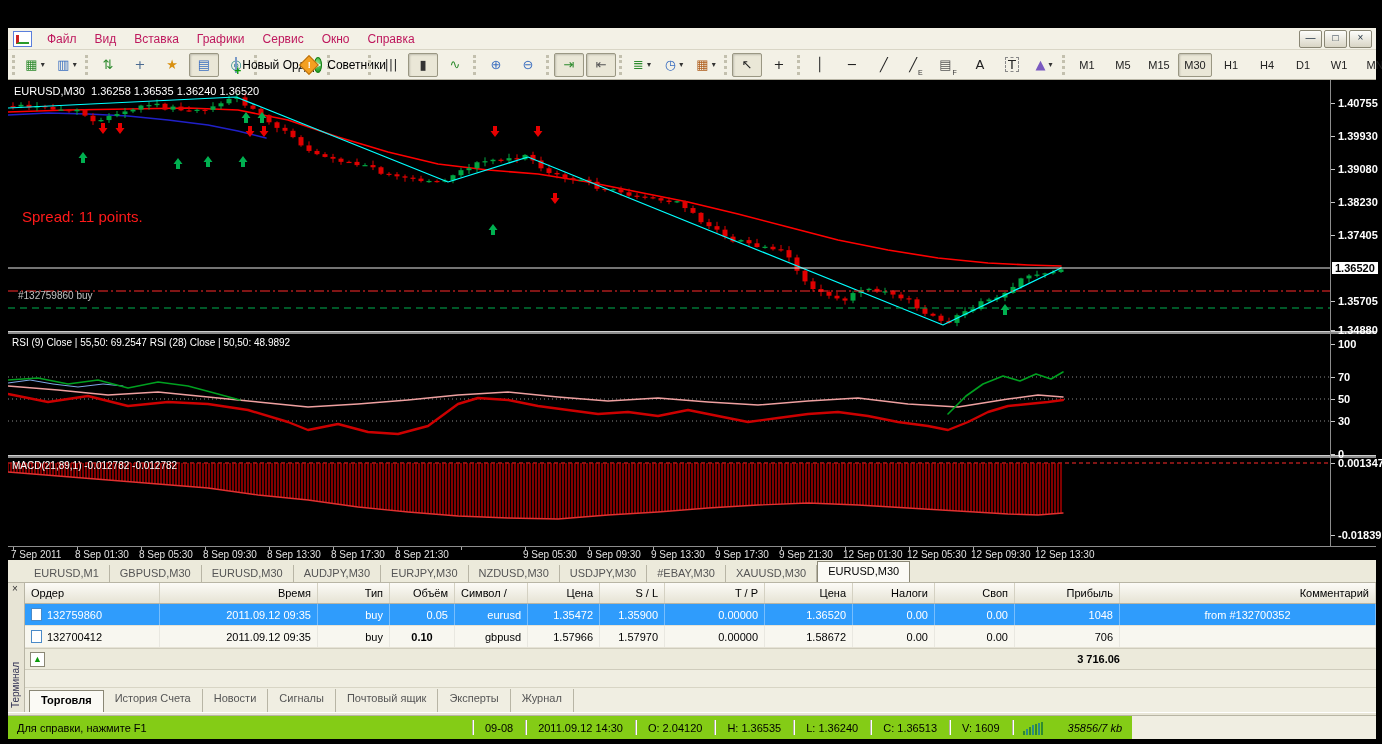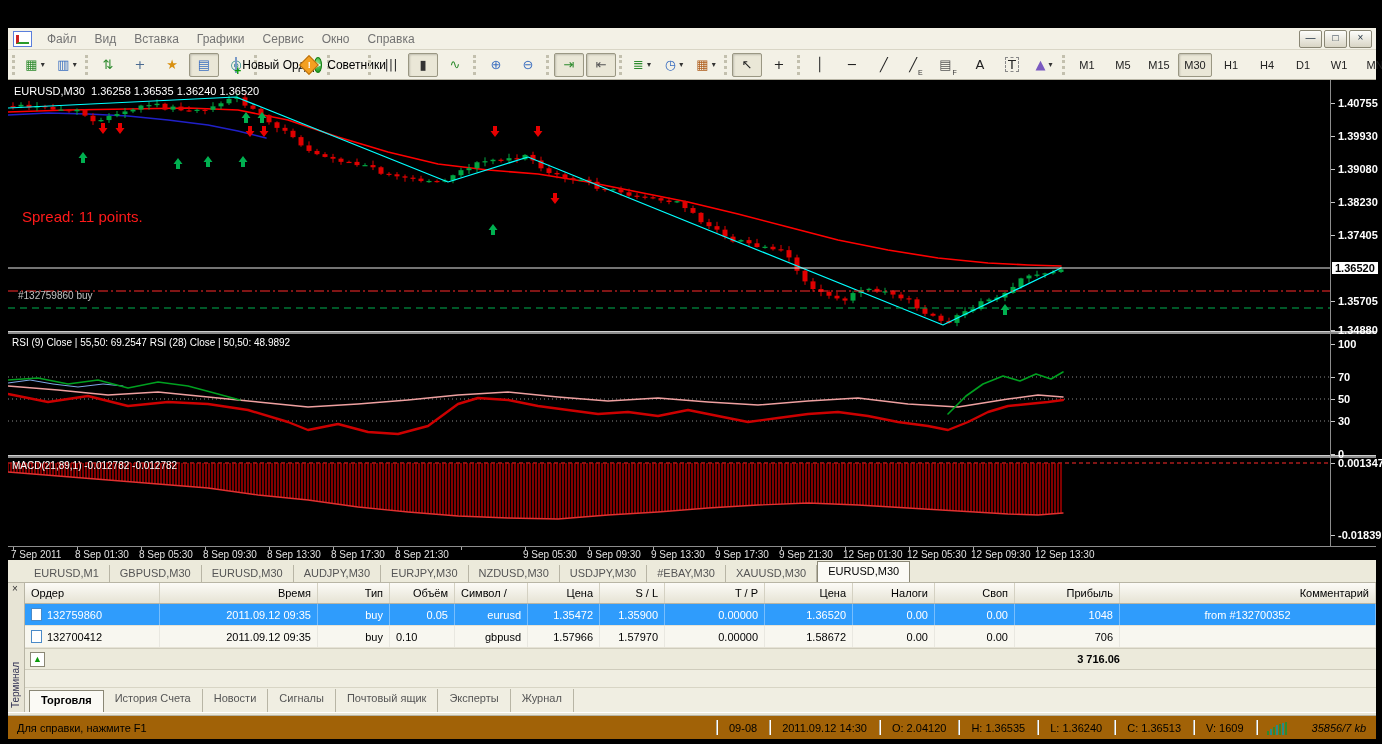--- a/index.html
+++ b/index.html
@@ -6,21 +6,21 @@
   #screen{position:relative;width:1382px;height:744px;background:#000;overflow:hidden;
           font-family:"Liberation Sans",sans-serif;-webkit-font-smoothing:antialiased;}
   #win{position:absolute;left:8px;top:28px;width:1368px;height:711px;background:#f0eee2;}
 
   
   .menubar{position:absolute;left:0;top:0;width:100%;height:22px;background:#f3f1e6;
            border-bottom:1px solid #d9d6c6;display:flex;align-items:center;box-sizing:border-box;}
   .app-icon{width:17px;height:14px;margin:0 6px 0 5px;background:#fff;border:1px solid #5a7edc;position:relative;}
   .app-icon::after{content:"";position:absolute;left:2px;top:3px;width:10px;height:7px;
            border-bottom:2px solid #2a9a2a;border-left:3px solid #cc2222;}
-  .menu-item{padding:3px 9px;font-size:12px;color:#737373;cursor:default;}
+  .menu-item{padding:3px 9px;font-size:12px;color:#be185d;cursor:default;}
   .win-btns{margin-left:auto;display:flex;gap:2px;margin-right:4px;}
   .win-btn{width:21px;height:16px;font-size:10px;line-height:14px;text-align:center;color:#234;
            background:linear-gradient(#fdfdfb,#d9d5c5);border:1px solid #8a8775;border-radius:2px;}
 
   
   .toolbar{position:absolute;left:0;top:22px;width:100%;height:30px;background:#f3f1e6;
            border-bottom:1px solid #b8b5a5;display:flex;align-items:center;padding:0 2px;box-sizing:border-box;}
   .grip{width:0;height:20px;border-left:3px dotted #c3c0ae;margin:0 4px 0 2px;}
   .tbtn{height:22px;min-width:22px;display:flex;align-items:center;justify-content:center;
         padding:0 3px;margin:0 1px;border:1px solid transparent;border-radius:2px;cursor:default;}
@@ -90,21 +90,21 @@
            line-height:12px;text-align:center;margin-right:7px;font-weight:bold;}
   .balance-profit{position:absolute;left:1015px;width:80px;text-align:right;font-weight:bold;}
   #bottom-tabs{position:absolute;left:17px;right:0;bottom:0;height:23px;display:flex;align-items:flex-start;
                padding-top:1px;border-top:1px solid #d8d5c5;}
   .btab{font-size:11px;color:#555;padding:3px 11px 12px 11px;height:18px;border-right:1px solid #b8b5a5;white-space:nowrap;}
   .btab.active{background:#fbfaf5;border:1px solid #8a8775;color:#000;font-weight:bold;margin-left:4px;margin-top:1px;}
 
   
   #gutter{position:absolute;left:0;top:684px;width:1368px;height:4px;background:#e9e6d7;
           border-top:1px solid #fff;border-bottom:1px solid #b8b5a5;box-sizing:border-box;}
-  #status{position:absolute;left:0;top:688px;width:1368px;height:23px;background:#a16207;
+  #status{position:absolute;left:0;top:688px;width:1124px;height:23px;background:#84cc16;
           display:flex;align-items:center;font-size:11px;color:#000;box-sizing:border-box;}
   #status .help{flex:1;padding-left:9px;}
   .sb-sep{width:1px;height:15px;background:#b5b2a2;box-shadow:1px 0 0 #fff;flex:0 0 auto;}
   .sb-field{padding:0 12px;white-space:nowrap;flex:0 0 auto;text-align:center;}
   .sb-traffic{display:flex;align-items:center;gap:19px;padding:0 10px;flex:0 0 auto;font-style:italic;}
 </style>
 </head>
 <body>
 
 <div id="screen">
@@ -1054,21 +1054,21 @@
               <span class="td" style="text-align: right; width: 105px;">1048</span>
               <span class="td" style="text-align: center; flex: 1 1 0%;">from #132700352</span>
             </div>
             <div class="trow">
               <span class="td first" style="text-align: left; width: 135px;">
                 <span class="doc-ico2"></span>
                 <span>132700412</span>
               </span>
               <span class="td" style="text-align: right; width: 158px;">2011.09.12 09:35</span>
               <span class="td" style="text-align: right; width: 72px;">buy</span>
-              <span class="td" style="text-align: left; width: 65px;">0.10</span>
+              <span class="td" style="text-align: center; width: 65px; font-weight: bold;">0.10</span>
               <span class="td" style="text-align: right; width: 73px;">gbpusd</span>
               <span class="td" style="text-align: right; width: 72px;">1.57966</span>
               <span class="td" style="text-align: right; width: 65px;">1.57970</span>
               <span class="td" style="text-align: right; width: 100px;">0.00000</span>
               <span class="td" style="text-align: right; width: 88px;">1.58672</span>
               <span class="td" style="text-align: right; width: 82px;">0.00</span>
               <span class="td" style="text-align: right; width: 80px;">0.00</span>
               <span class="td" style="text-align: right; width: 105px;">706</span>
               <span class="td" style="text-align: right; flex: 1 1 0%;"></span>
             </div>

